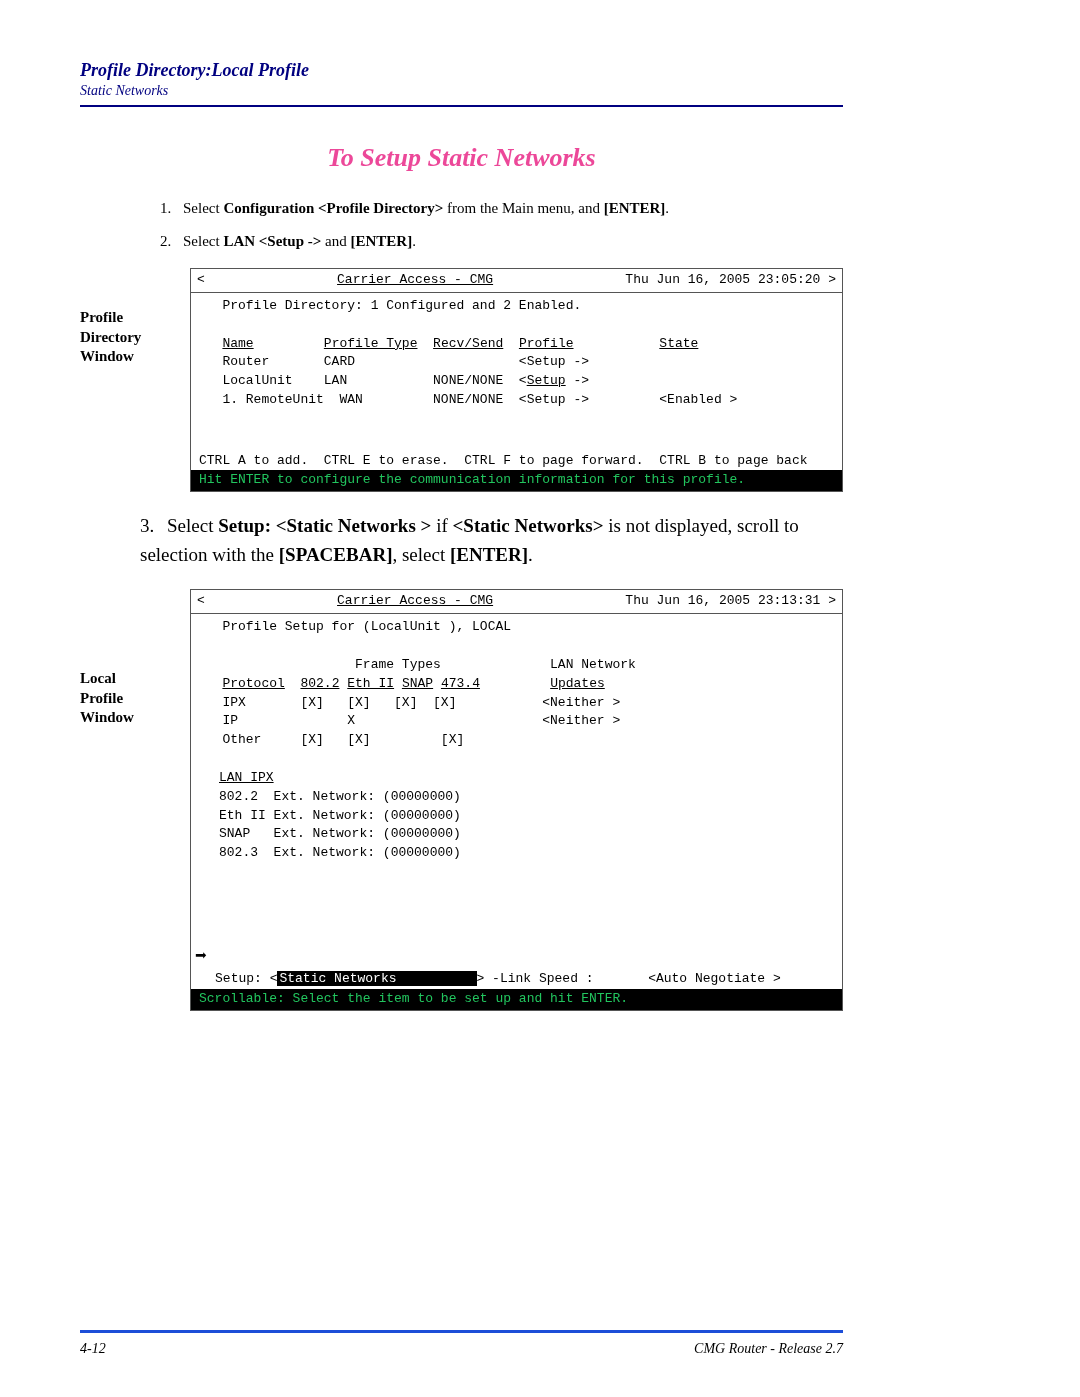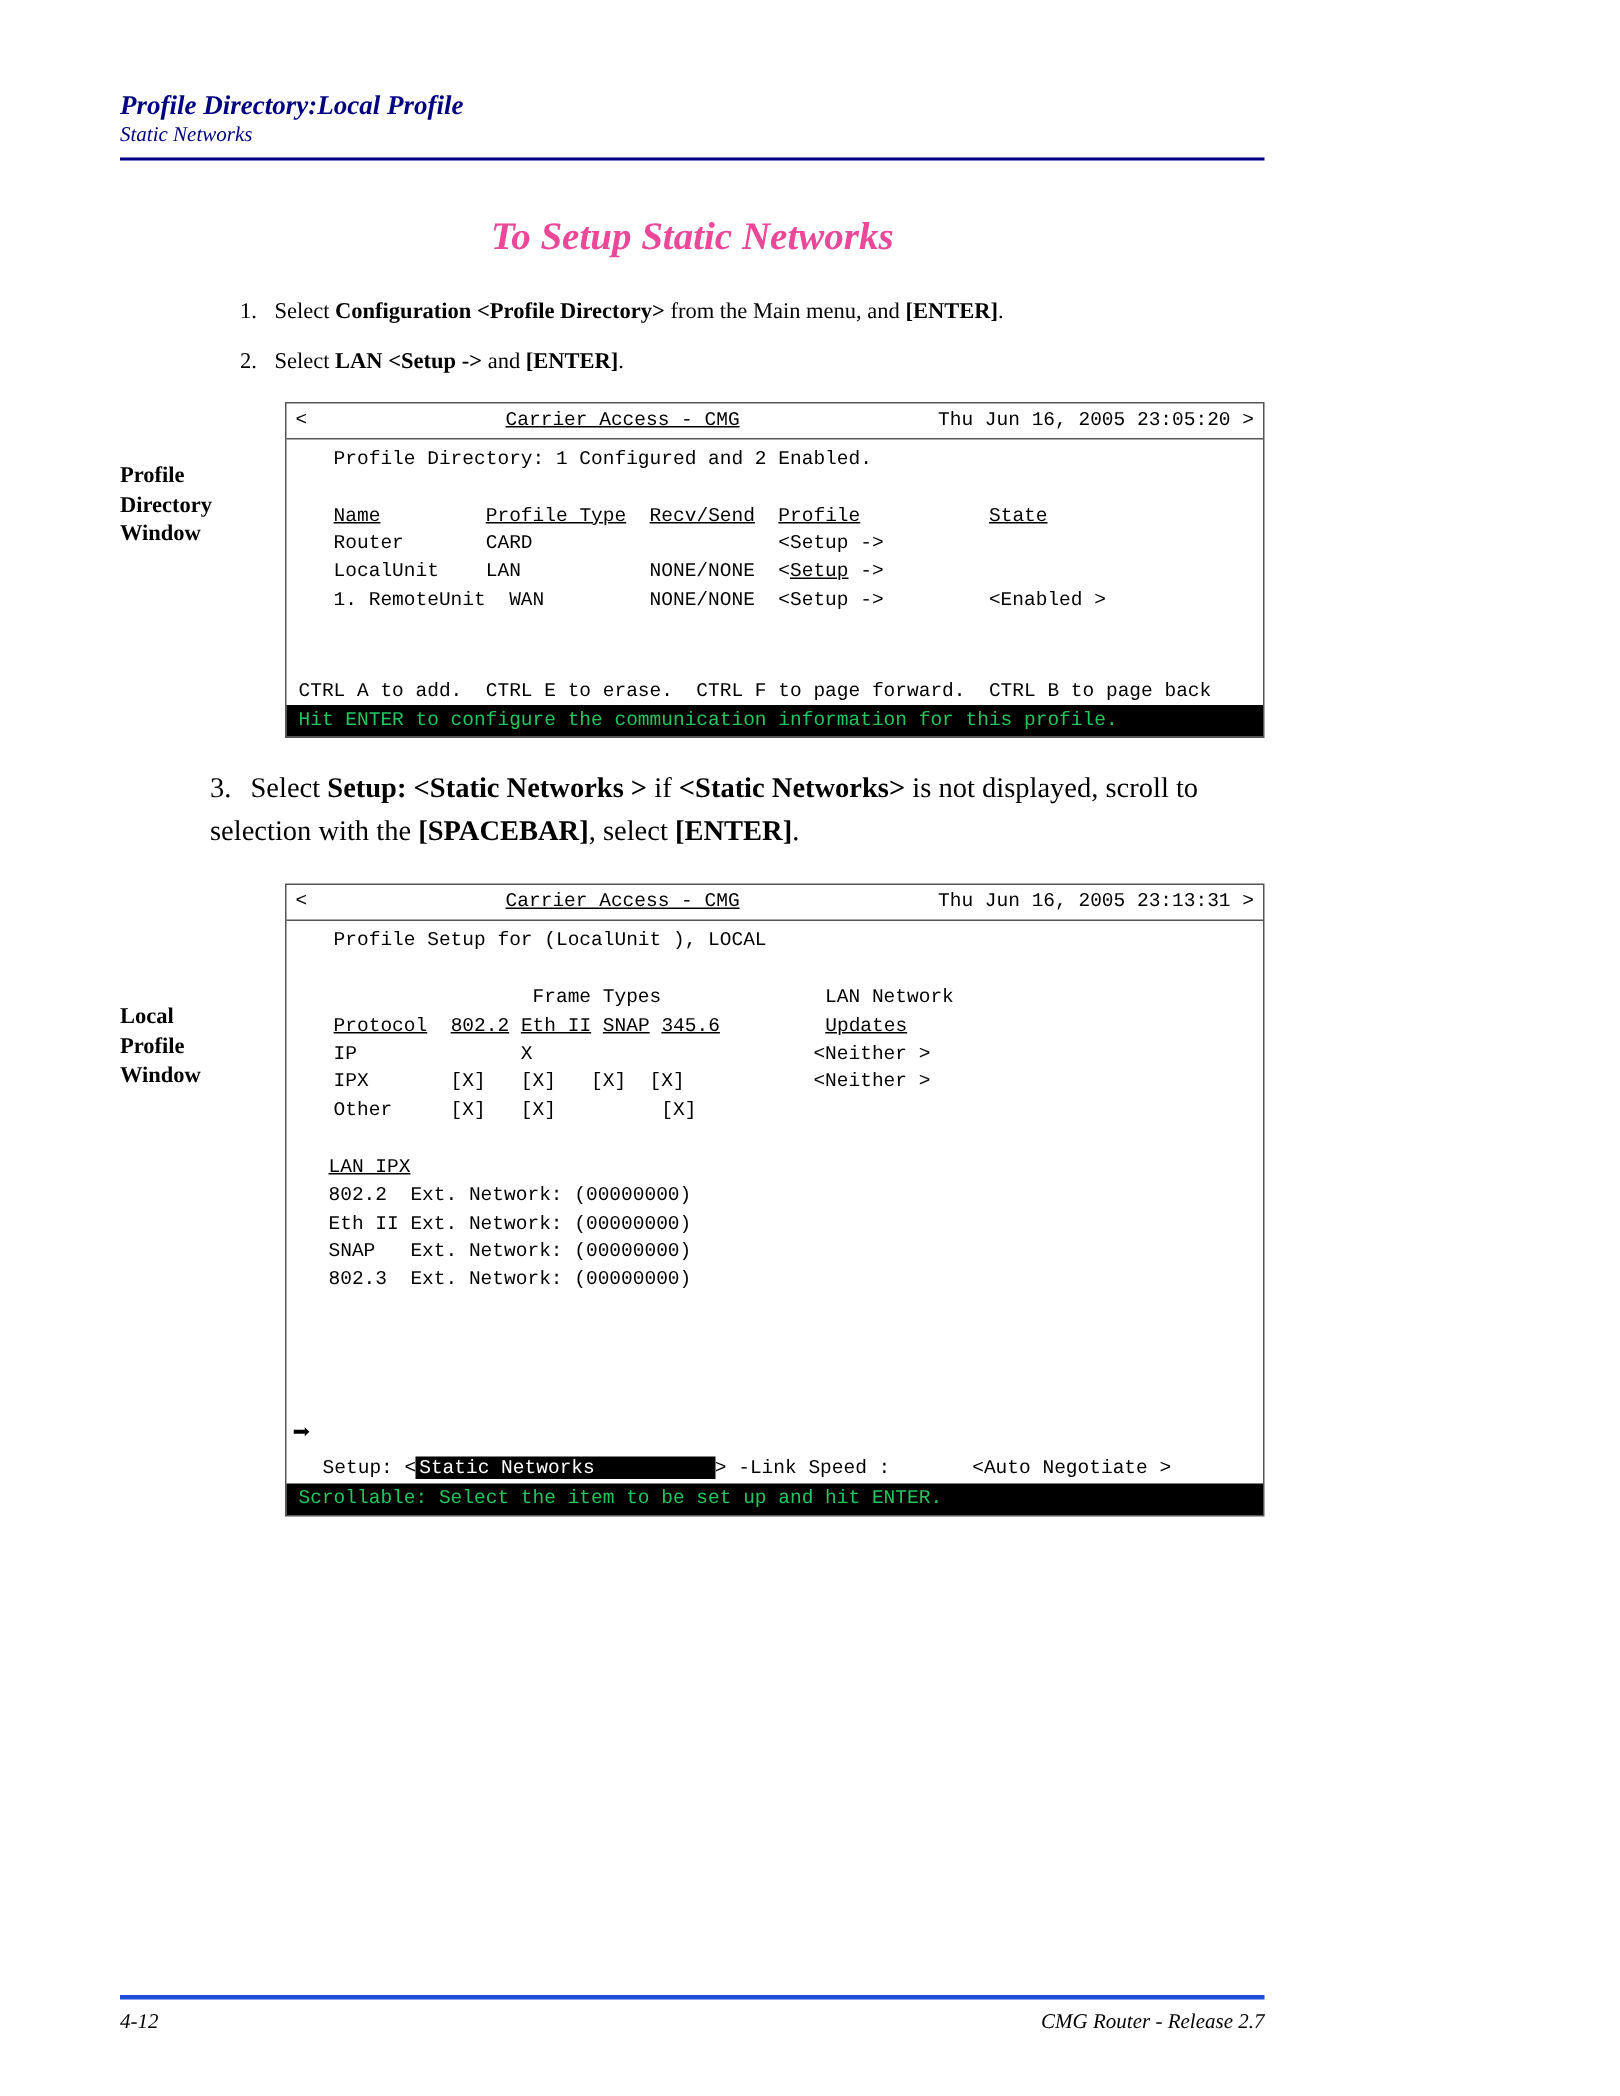--- a/index.html
+++ b/index.html
@@ -219,23 +219,23 @@
     <div class="terminal-box">
       <div class="terminal-titlebar">
         <span>&lt;</span>
         <span style="text-decoration:underline;">Carrier Access - CMG</span>
         <span>Thu Jun 16, 2005 23:13:31   &gt;</span>
       </div>
       <div class="terminal-body">
         <div class="terminal-line">   Profile Setup for (LocalUnit ), LOCAL</div>
         <div class="terminal-line">&nbsp;</div>
         <div class="terminal-line">                    Frame Types              LAN Network</div>
-        <div class="terminal-line">   <span style="text-decoration:underline;">Protocol</span>  <span style="text-decoration:underline;">802.2</span> <span style="text-decoration:underline;">Eth II</span> <span style="text-decoration:underline;">SNAP</span> <span style="text-decoration:underline;">345.6</span>         <span style="text-decoration:underline;">Updates</span></div>
+        <div class="terminal-line">   <span style="text-decoration:underline;">Protocol</span>  <span style="text-decoration:underline;">802.2</span> <span style="text-decoration:underline;">Eth II</span> <span style="text-decoration:underline;">SNAP</span> <span style="text-decoration:underline;">473.4</span>         <span style="text-decoration:underline;">Updates</span></div>
+        <div class="terminal-line">   IPX       [X]   [X]   [X]  [X]           &lt;Neither &gt;</div>
         <div class="terminal-line">   IP              X                        &lt;Neither &gt;</div>
-        <div class="terminal-line">   IPX       [X]   [X]   [X]  [X]           &lt;Neither &gt;</div>
         <div class="terminal-line">   Other     [X]   [X]         [X]</div>
         <div class="terminal-line">&nbsp;</div>
 
         <div style="display:flex; justify-content:space-between;">
           <div style="flex:1; padding-left:20px;">
             <div class="terminal-line"><span style="text-decoration:underline;">LAN IPX</span></div>
             <div class="terminal-line">802.2  Ext. Network: (00000000)</div>
             <div class="terminal-line">Eth II Ext. Network: (00000000)</div>
             <div class="terminal-line">SNAP   Ext. Network: (00000000)</div>
             <div class="terminal-line">802.3  Ext. Network: (00000000)</div>

